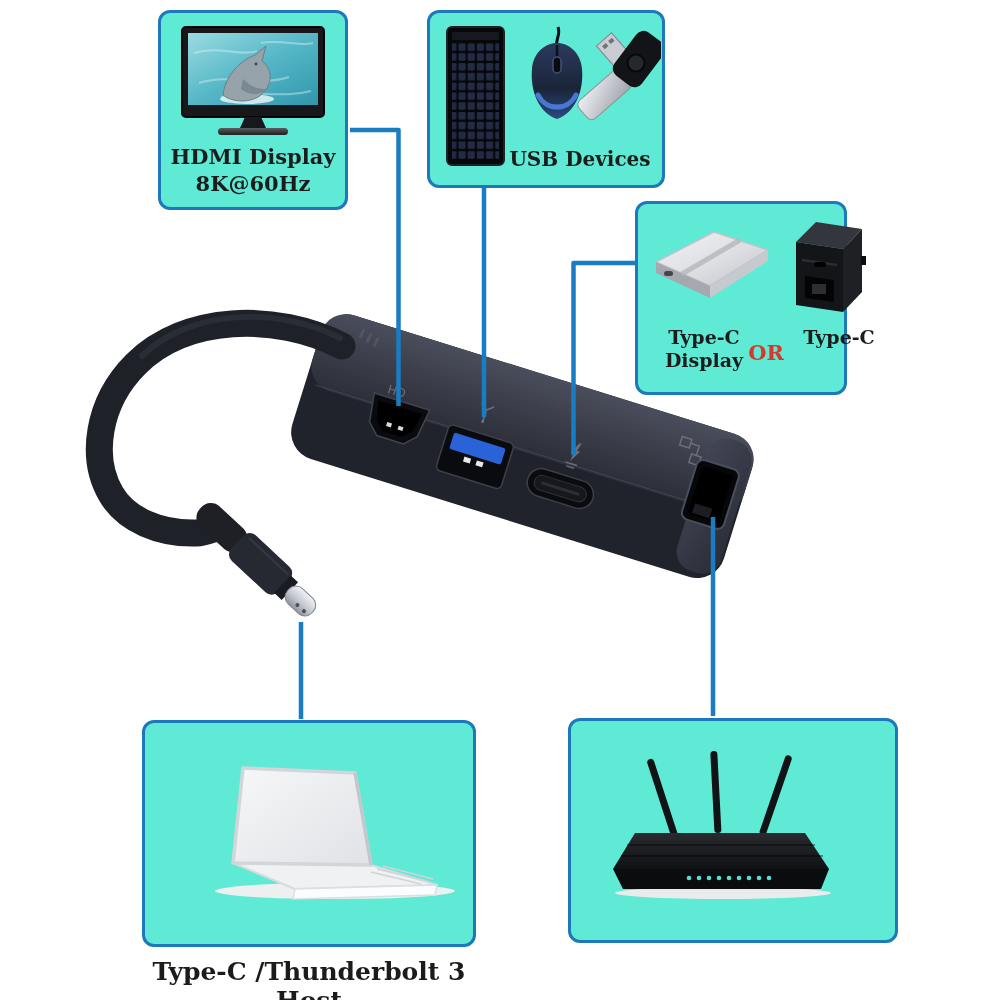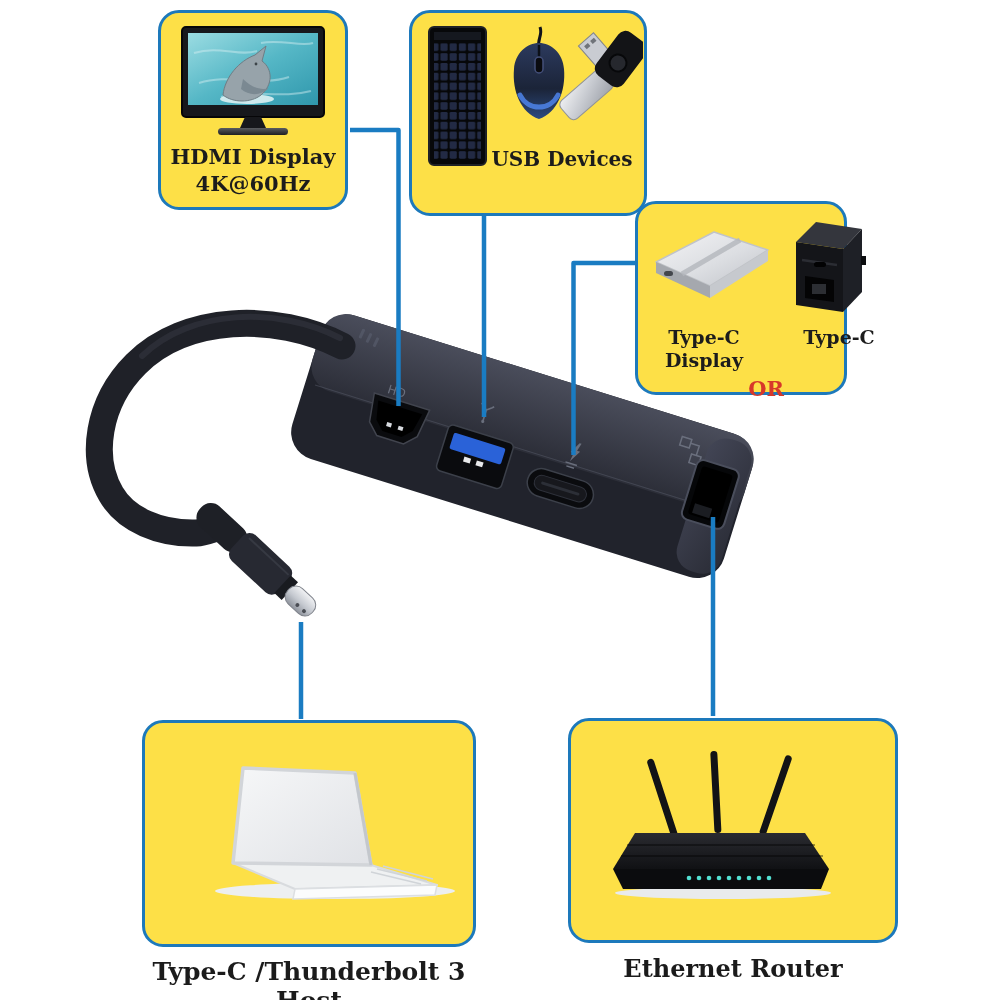--- a/index.html
+++ b/index.html
@@ -3,27 +3,27 @@
 <meta charset="utf-8">
 <style>
   html,body{margin:0;padding:0;background:#ffffff;}
   #stage{
     position:relative;width:1000px;height:1000px;background:#ffffff;overflow:hidden;
     font-family:"DejaVu Serif",serif;color:#1c1c1c;
   }
   #scene{position:absolute;left:0;top:0;z-index:1;}
   .box{
     position:absolute;z-index:2;box-sizing:border-box;
-    border:3.5px solid #1d79bb;border-radius:21px;background:#fde047;
+    border:3.5px solid #1d79bb;border-radius:12px;background:#5eead4;
   }
   .lbl{
     position:absolute;text-align:center;font-weight:700;color:#1c1c1c;
     font-family:"DejaVu Serif",serif;
   }
-  .or{color:#d7382a;font-weight:700;margin-top:36px;}
+  .or{color:#d7382a;font-weight:700;}
   .caption{
     position:absolute;z-index:2;text-align:center;font-weight:700;color:#1b1b1b;
     font-family:"DejaVu Serif",serif;
   }
   svg{display:block;}
   .devsvg{position:absolute;}
 </style>
 </head>
 <body>
 
@@ -150,25 +150,25 @@
         <ellipse cx="-2" cy="26" rx="27" ry="5" fill="#e6f4f6" opacity="0.85"></ellipse>
         <path d="M-26,22 C-24,4 -10,-12 6,-18 L17,-27 L13,-12 C24,-4 24,12 12,22 C2,30 -16,30 -26,22 Z" fill="#97a3aa" stroke="#6f7d85" stroke-width="1"></path>
         <path d="M-6,6 C2,14 12,18 20,15 C12,23 0,23 -8,16 Z" fill="#7b8992"></path>
         <circle cx="7" cy="-9" r="1.4" fill="#3c4449"></circle>
       </g>
       <path d="M84,92 L100,92 L105,103 L79,103 Z" fill="#17181c"></path>
       <rect x="57" y="103" width="70" height="7" rx="3.5" fill="url(#gBase)"></rect>
     </svg>
     <div class="lbl" style="left:0;right:0;top:130px;font-size:21px;line-height:27px;">
       <div>HDMI Display</div>
-      <div>4K@60Hz</div>
+      <div>8K@60Hz</div>
     </div>
   </div>
 
-  <div class="box" style="left:409px;top:10px;width:238px;height:206px;">
+  <div class="box" style="left:427px;top:10px;width:238px;height:178px;">
     <svg class="devsvg" style="left:0;top:0;" width="231" height="163" viewBox="0 0 231 163">
       <defs>
         <pattern id="kb" width="9.2" height="9.8" patternUnits="userSpaceOnUse">
           <rect width="9.2" height="9.8" fill="#060709"></rect>
           <rect x="0.8" y="0.9" width="7.2" height="7.6" rx="1.4" fill="#222a44"></rect>
         </pattern>
         <linearGradient id="gMouse" x1="0" y1="0" x2="0" y2="1">
           <stop offset="0" stop-color="#2c3a5e"></stop>
             <stop offset="0.6" stop-color="#1b2438"></stop>
             <stop offset="1" stop-color="#2c4a80"></stop>
@@ -297,15 +297,14 @@
           <circle cx="138" cy="157" r="2.3"></circle>
         <circle cx="148" cy="157" r="2.3"></circle>
           <circle cx="158" cy="157" r="2.3"></circle>
           <circle cx="168" cy="157" r="2.3"></circle>
         <circle cx="178" cy="157" r="2.3"></circle>
           <circle cx="188" cy="157" r="2.3"></circle>
           <circle cx="198" cy="157" r="2.3"></circle>
       </g>
     </svg>
   </div>
-  <div class="caption" style="left:568px;width:330px;top:954px;font-size:24px;">Ethernet Router</div>
 
 </div>
 
 </body></html>

